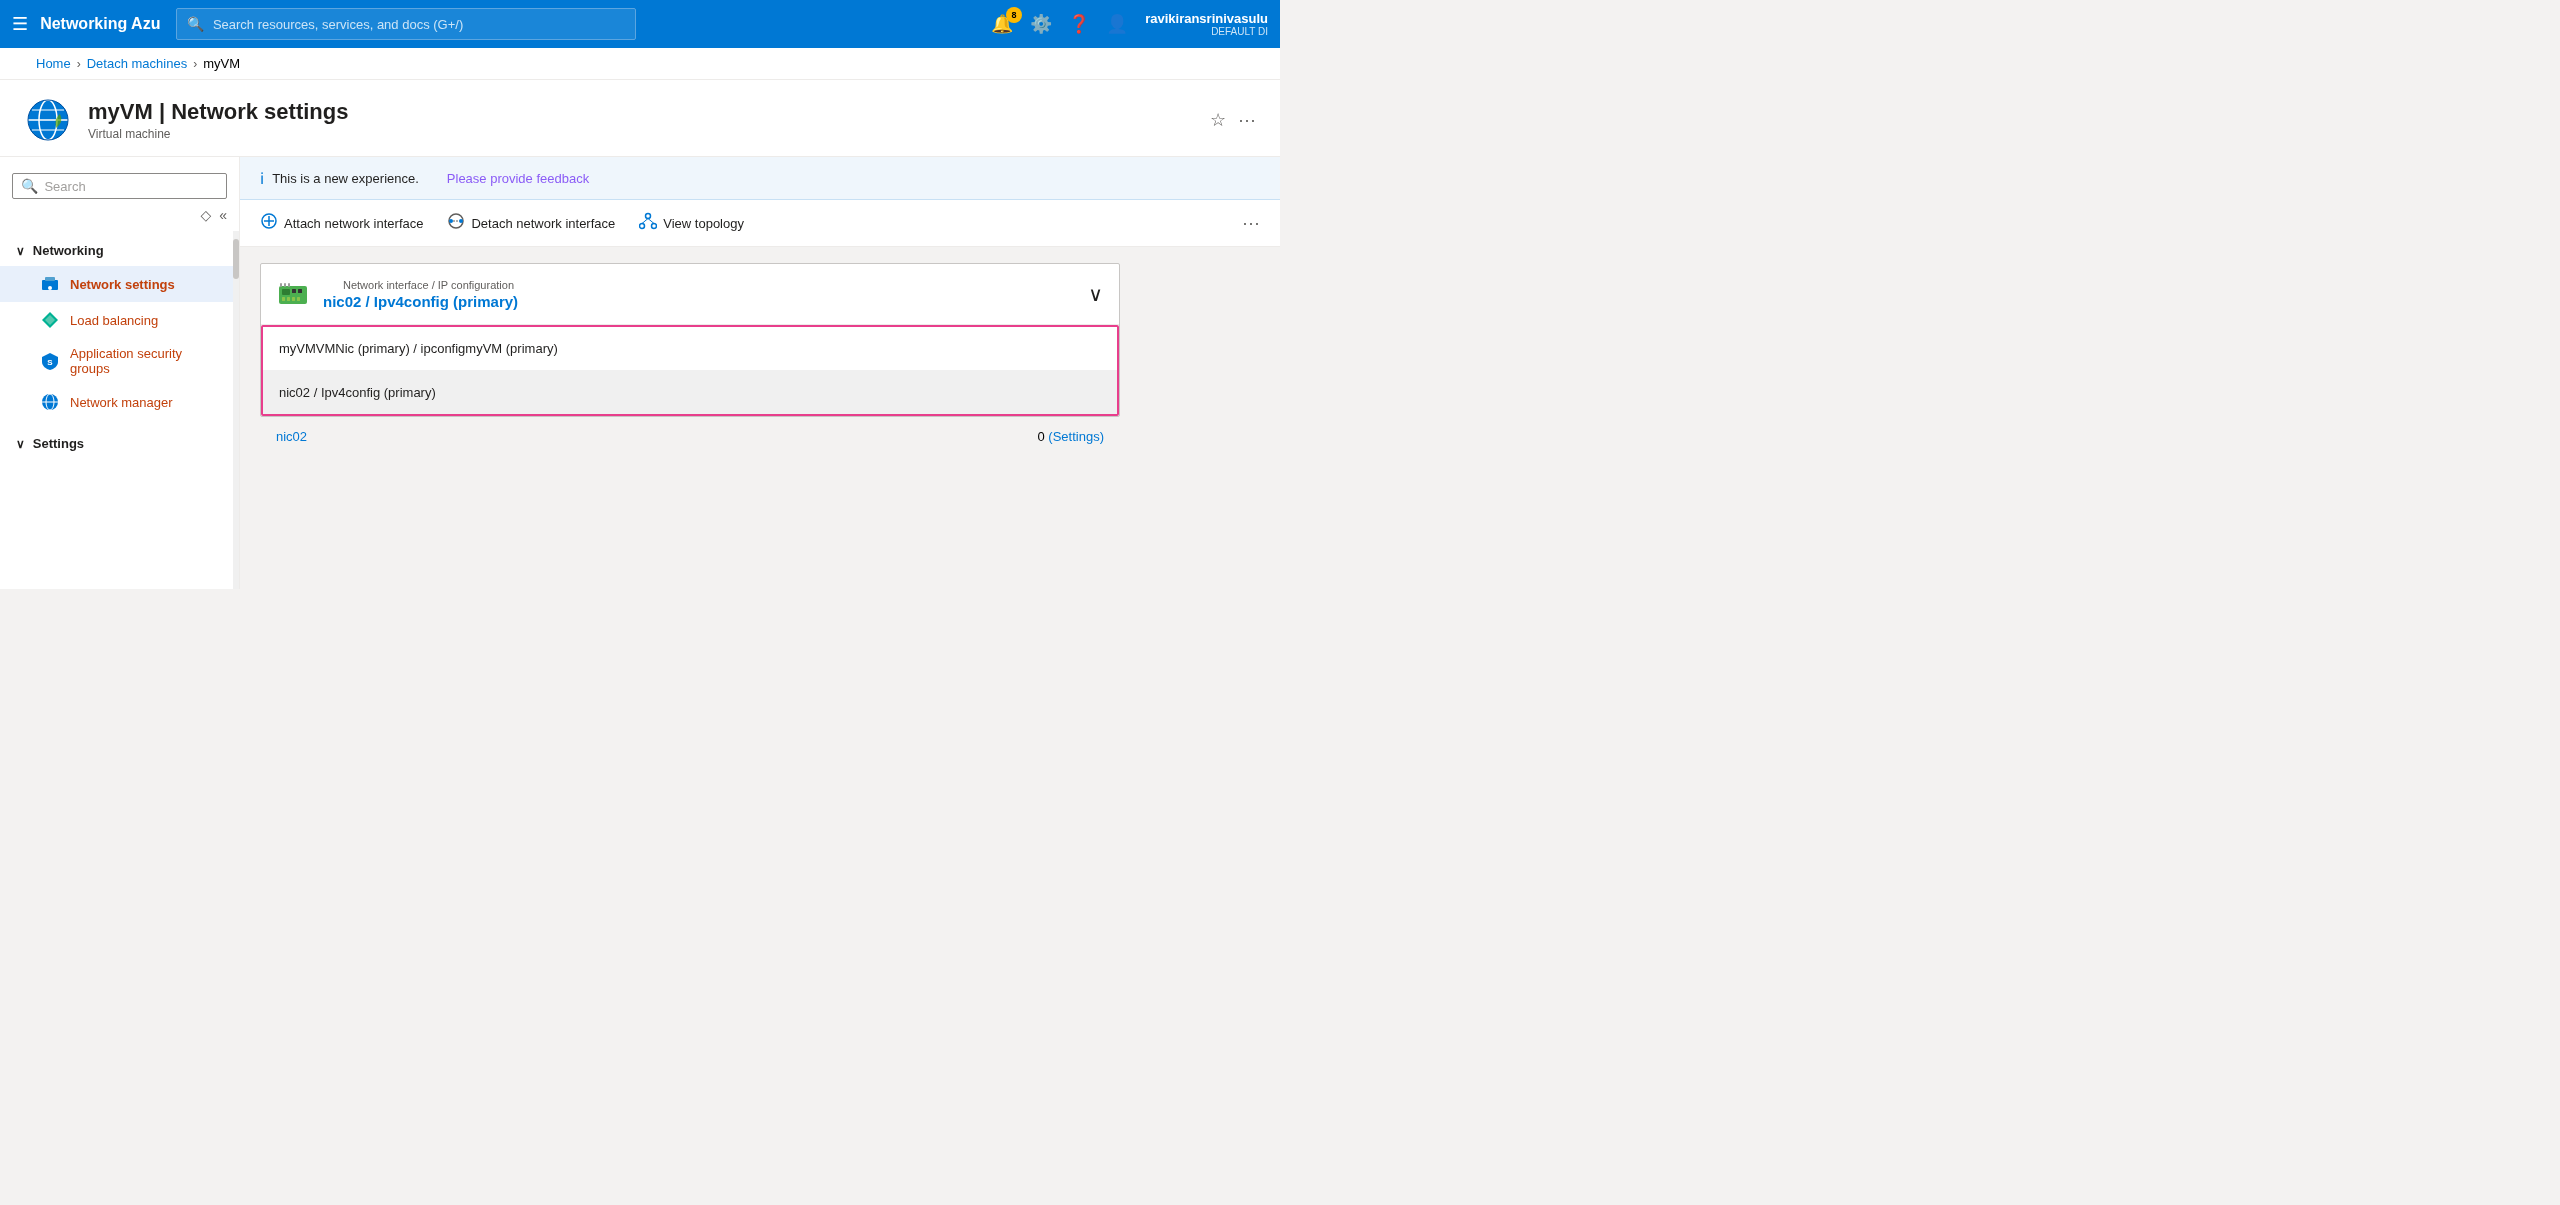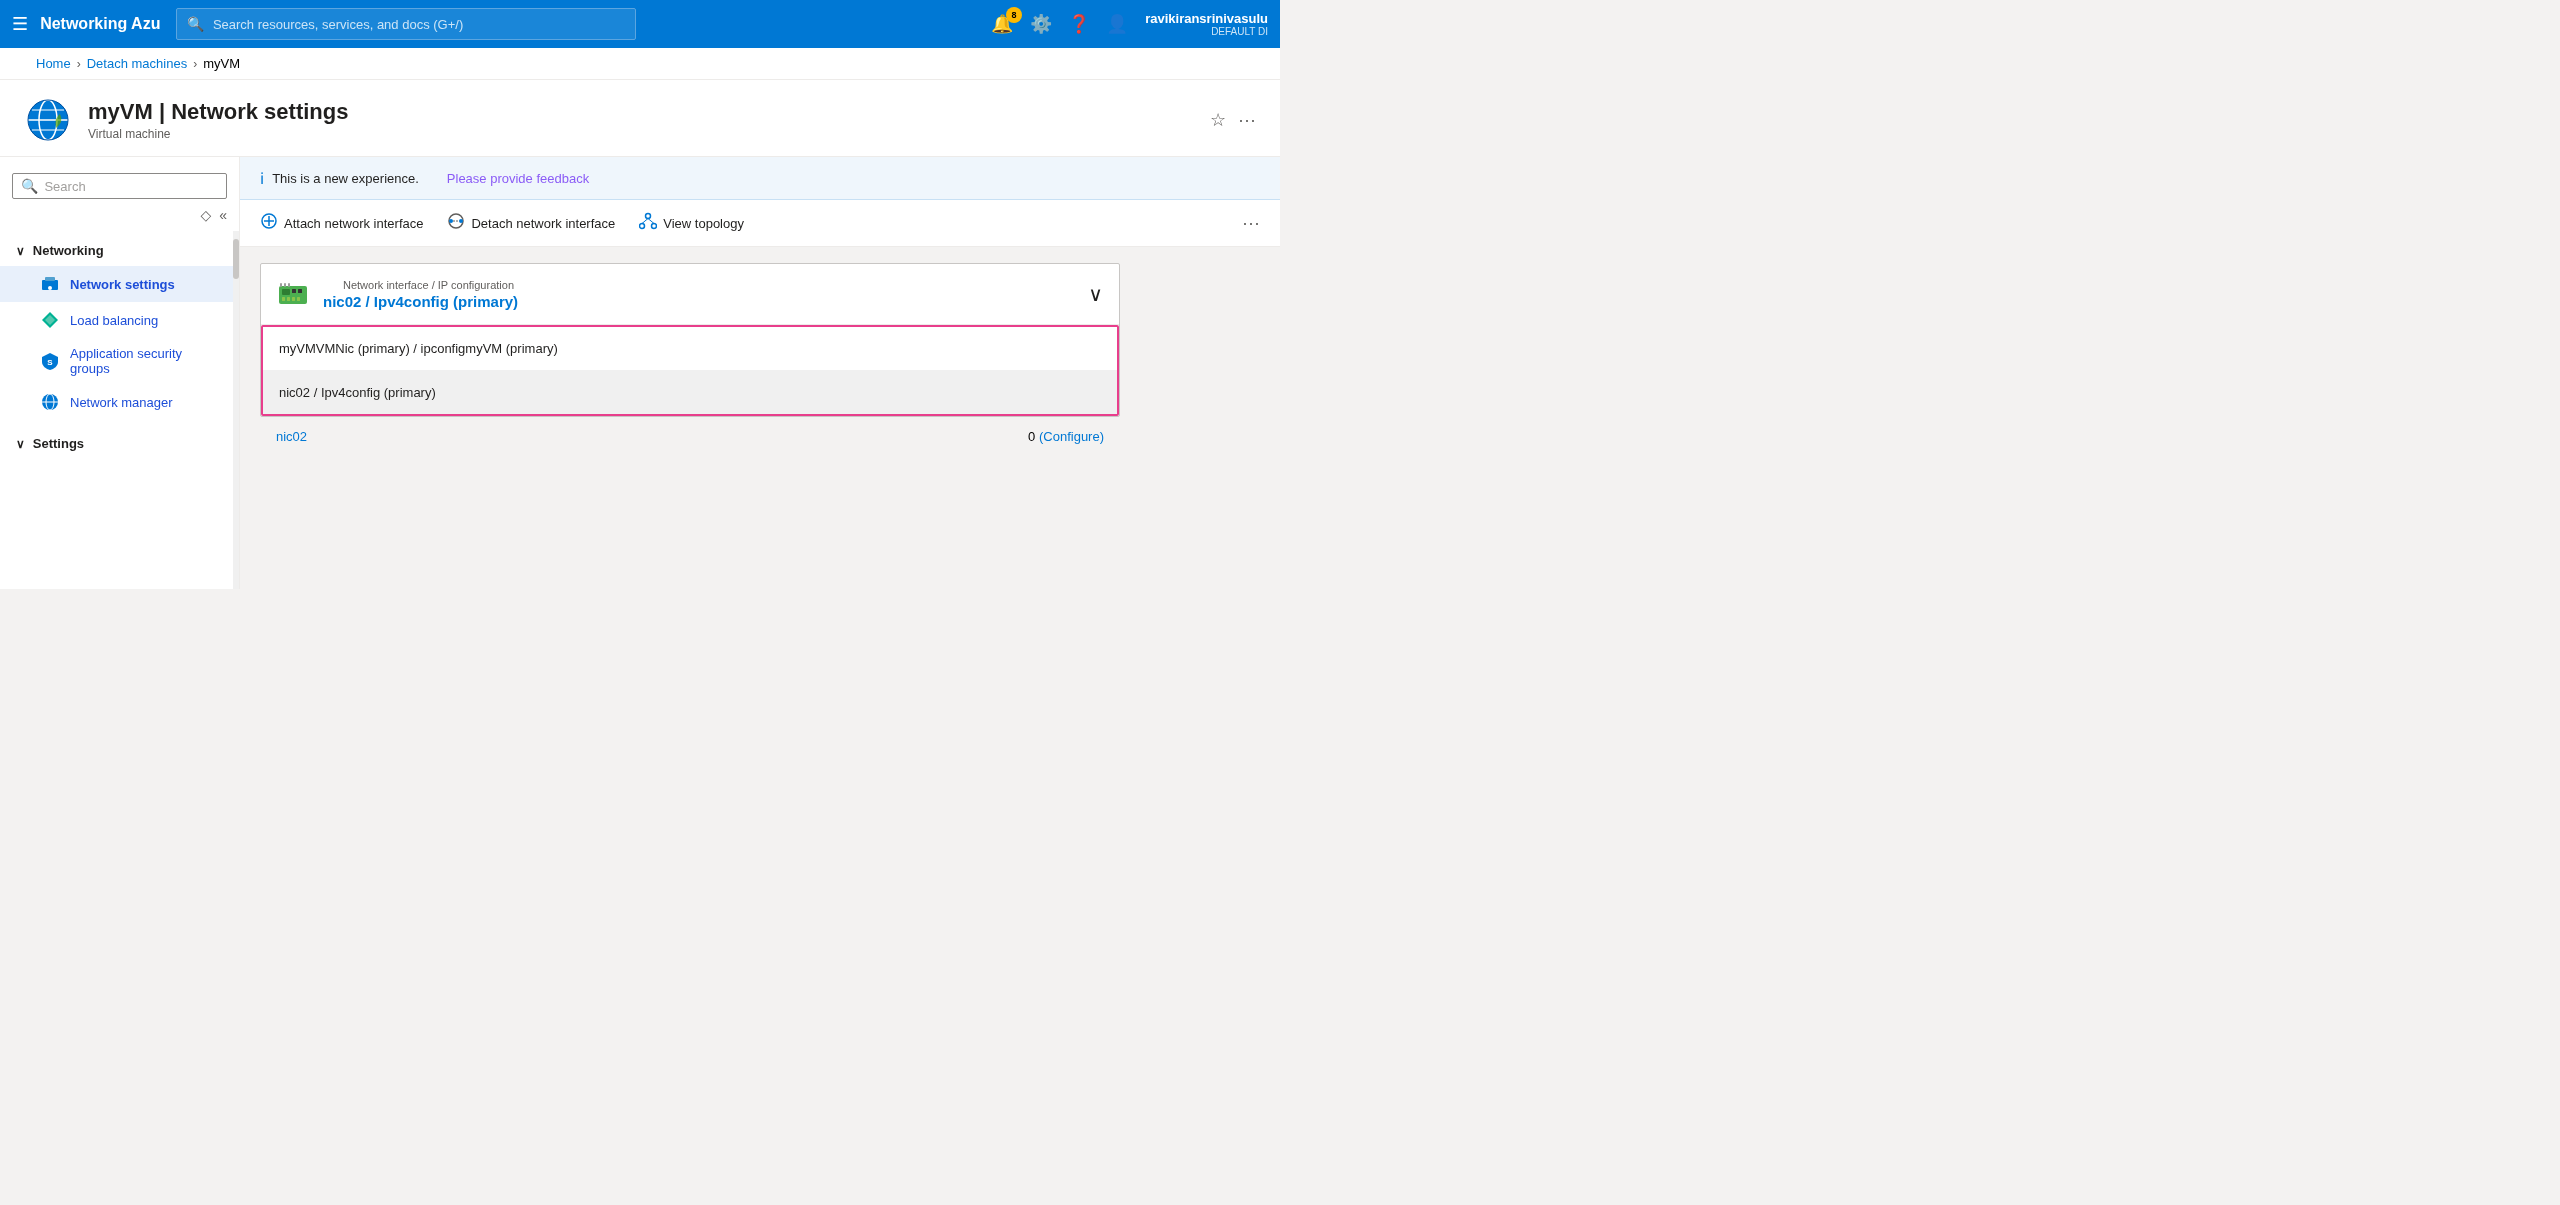--- a/index.html
+++ b/index.html
@@ -216,21 +216,21 @@
       color: #201f1e;
     }
     .chevron-icon { font-size: 12px; }
     .sidebar-item {
       display: flex;
       align-items: center;
       gap: 10px;
       padding: 8px 16px 8px 40px;
       cursor: pointer;
       font-size: 13px;
-      color: #1d4ed8;
+      color: #c2410c;
     }
     .sidebar-item.active {
       background: #e8f0fb;
       font-weight: 600;
     }
     .sidebar-item-icon { width: 20px; height: 20px; flex-shrink: 0; }
 
     
     .content-area {
       flex: 1;
@@ -571,19 +571,19 @@
           <div class="nic-dropdown-item selected">
             <span>nic02 / Ipv4config (primary)</span>
           </div>
         </div>
       </div>
 
       <div class="nic-footer">
         <a href="#" class="nic-footer-link">nic02</a>
         <div class="nic-footer-right">
           <span>0</span>
-          <a href="#" class="configure-link"> <span>(Configure)</span></a>
+          <a href="#" class="configure-link"> <span>(Settings)</span></a>
         </div>
       </div>
 
     </div>
   </div>
 </div>
 
 </body></html>

